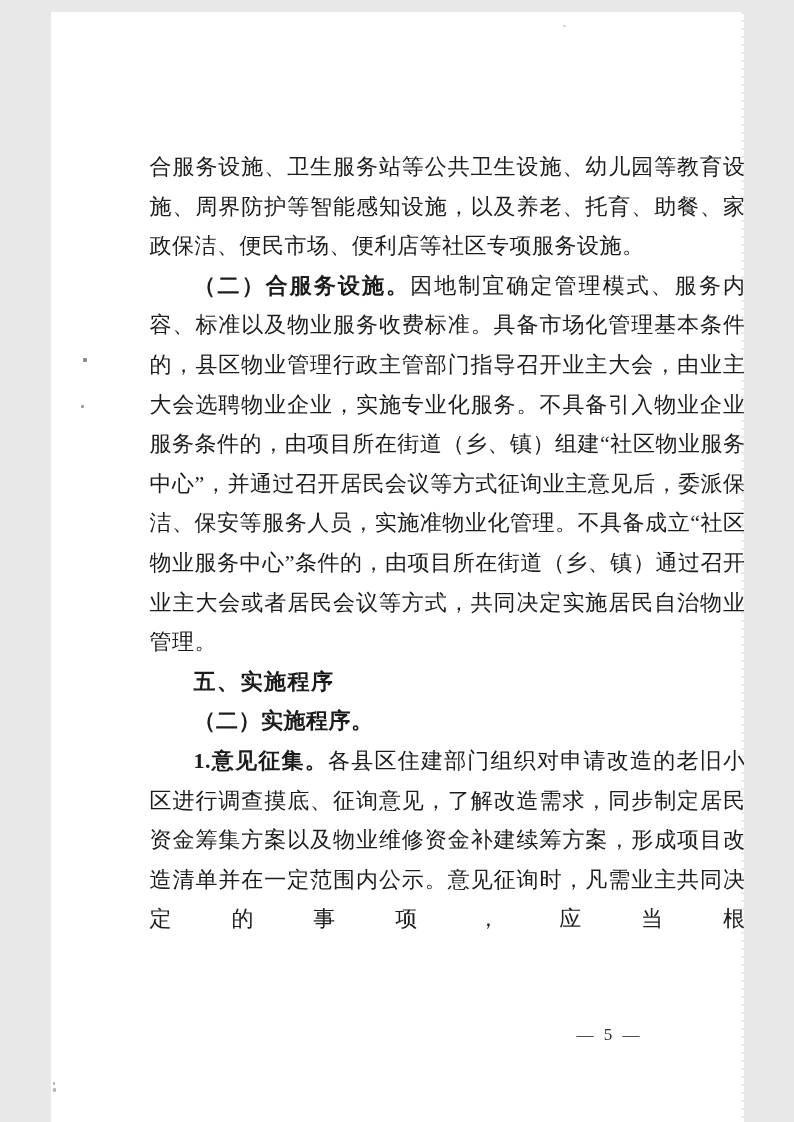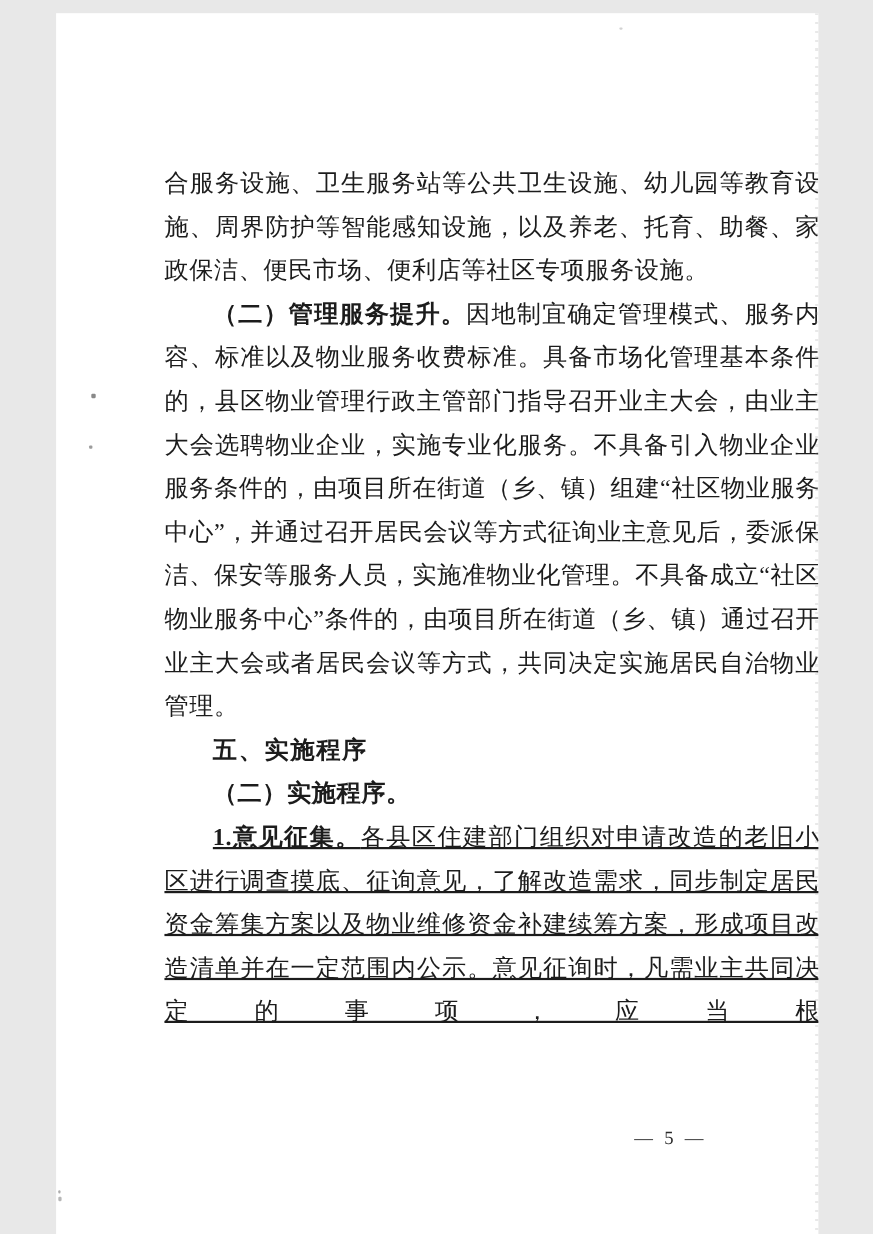--- a/index.html
+++ b/index.html
@@ -29,21 +29,20 @@
   p.para {
     margin: 0;
     padding: 0;
     text-align: justify;
   }
   p.para.indent {
     text-indent: 2em;
   }
   p.para.continues {
     text-align-last: justify;
-    text-decoration: underline;
   }
   .run-bold {
     font-weight: bold;
   }
   .run-heiti {
     font-family: Liberation Serif, serif;
     letter-spacing: 1.5px;
   }
   .page-number {
     position: absolute;
@@ -76,21 +75,21 @@
     opacity: 0.22;
     pointer-events: none;
   }
 </style>
 </head>
 <body>
 
 <div class="page">
   <div class="doc-body">
       <p class="para"><span class="">合服务设施、卫生服务站等公共卫生设施、幼儿园等教育设施、周界防护等智能感知设施，以及养老、托育、助餐、家政保洁、便民市场、便利店等社区专项服务设施。</span></p>
-      <p class="para indent"><span class="run-bold">（二）管理服务提升。</span><span class="">因地制宜确定管理模式、服务内容、标准以及物业服务收费标准。具备市场化管理基本条件的，县区物业管理行政主管部门指导召开业主大会，由业主大会选聘物业企业，实施专业化服务。不具备引入物业企业服务条件的，由项目所在街道（乡、镇）组建“社区物业服务中心”，并通过召开居民会议等方式征询业主意见后，委派保洁、保安等服务人员，实施准物业化管理。不具备成立“社区物业服务中心”条件的，由项目所在街道（乡、镇）通过召开业主大会或者居民会议等方式，共同决定实施居民自治物业管理。</span></p>
+      <p class="para indent"><span class="run-bold">（二）合服务设施。</span><span class="">因地制宜确定管理模式、服务内容、标准以及物业服务收费标准。具备市场化管理基本条件的，县区物业管理行政主管部门指导召开业主大会，由业主大会选聘物业企业，实施专业化服务。不具备引入物业企业服务条件的，由项目所在街道（乡、镇）组建“社区物业服务中心”，并通过召开居民会议等方式征询业主意见后，委派保洁、保安等服务人员，实施准物业化管理。不具备成立“社区物业服务中心”条件的，由项目所在街道（乡、镇）通过召开业主大会或者居民会议等方式，共同决定实施居民自治物业管理。</span></p>
       <p class="para indent"><span class="run-bold run-heiti">五、实施程序</span></p>
       <p class="para indent"><span class="run-bold">（二）实施程序。</span></p>
       <p class="para indent continues"><span class="run-bold">1.意见征集。</span><span class="">各县区住建部门组织对申请改造的老旧小区进行调查摸底、征询意见，了解改造需求，同步制定居民资金筹集方案以及物业维修资金补建续筹方案，形成项目改造清单并在一定范围内公示。意见征询时，凡需业主共同决定的事项，应当根</span></p>
     </div>
   <div class="page-number">— 5 —</div>
   <div class="speck speck-a"></div>
   <div class="speck speck-b"></div>
   <div class="speck speck-c"></div>
   <div class="speck speck-d"></div>
   <div class="speck speck-e"></div>

